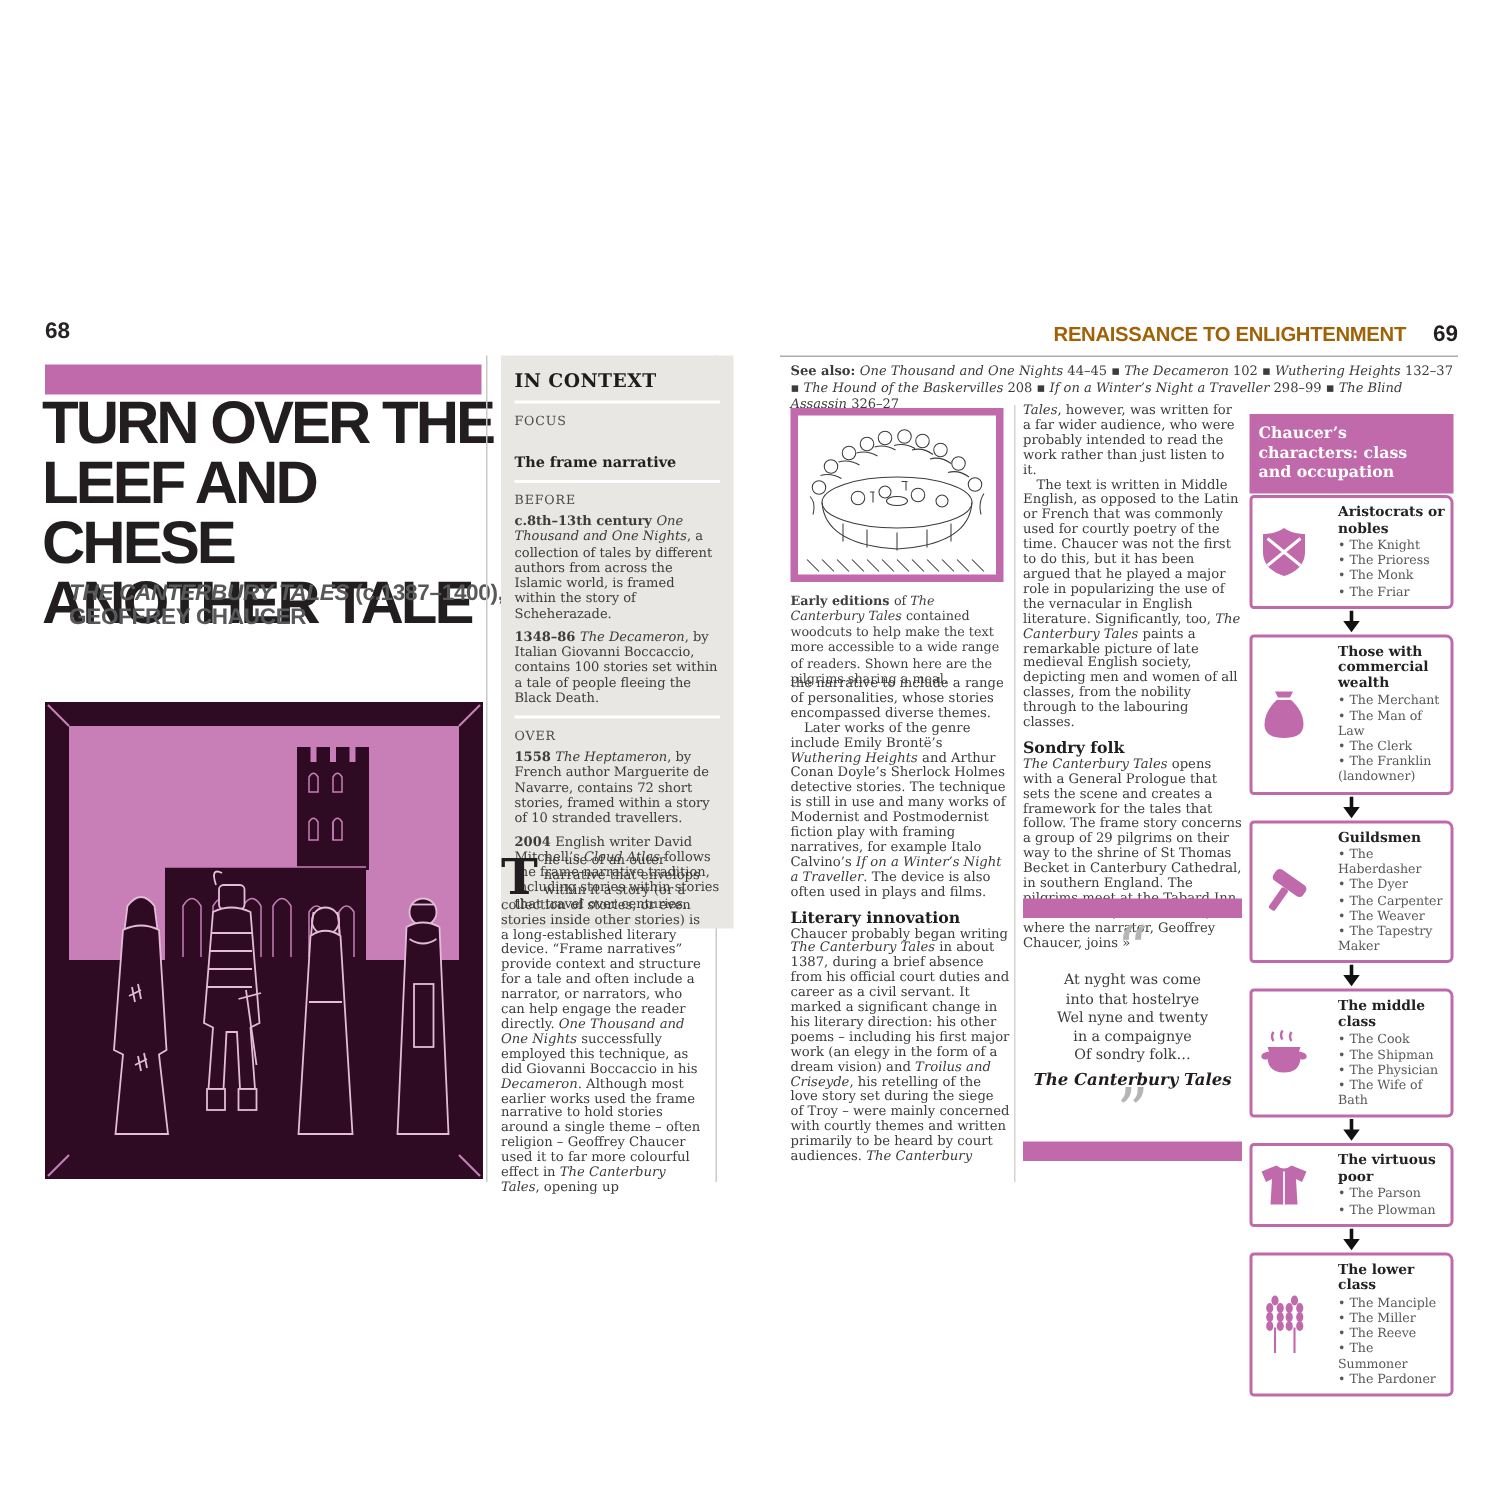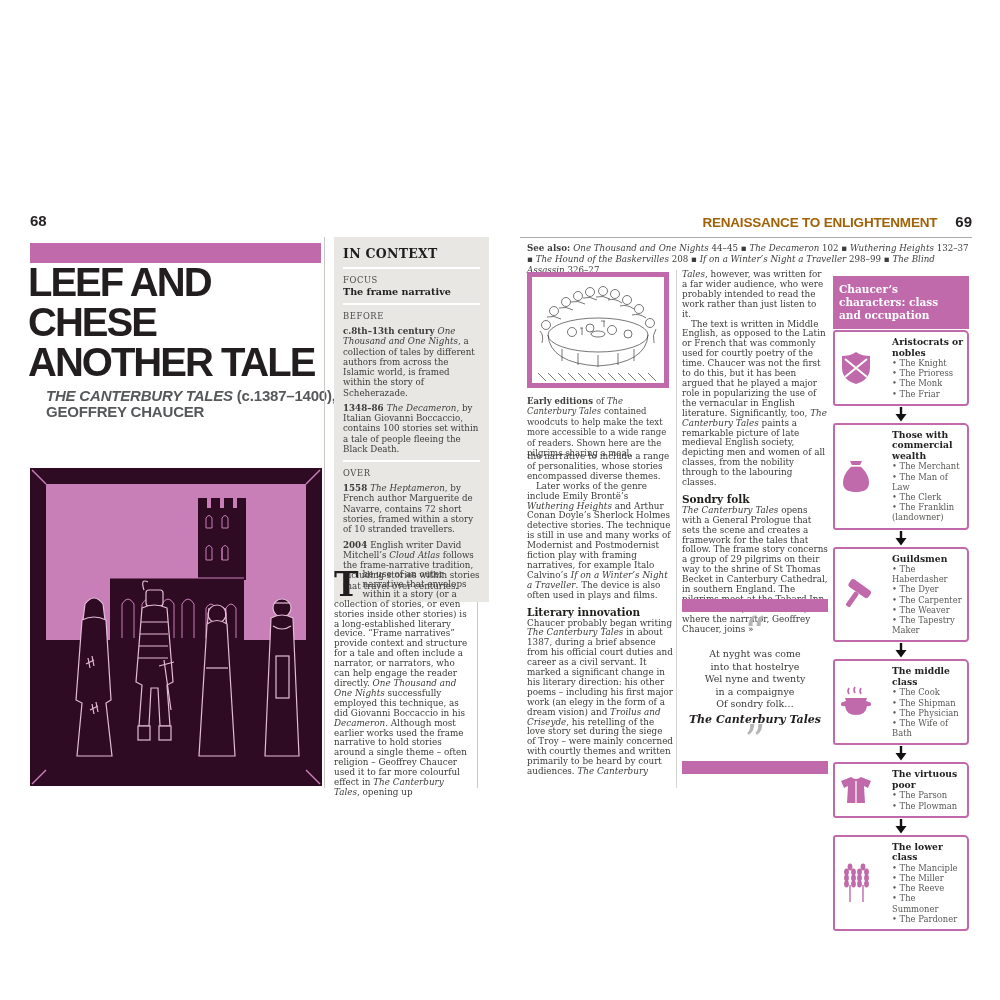--- a/index.html
+++ b/index.html
@@ -18,21 +18,21 @@
   .illu{position:absolute;left:30px;top:468px;width:292px;height:318px;}
   .vrule{position:absolute;width:1px;background:#c9c9c7;}
   .vr1{left:324px;top:237px;height:551px;}
   .vr2{left:477px;top:237px;height:551px;}
   .vr3{left:676px;top:270px;height:518px;background:#d4d4d2;}
 
   .ctx{position:absolute;left:334px;top:237px;width:155px;background:#e8e7e4;box-sizing:border-box;padding:9px 9px 11px 9px;}
   .ctx-head{font-size:12.5px;font-weight:bold;color:#1d1d1b;letter-spacing:0.3px;}
   .ctx-rule{height:2px;background:#ffffff;margin:6px 0;}
   .ctx-label{font-size:8.4px;letter-spacing:0.6px;color:#4a4a48;margin-top:1px;}
-  .ctx-focus{font-size:9.6px;font-weight:bold;color:#222;margin-top:1px;}
+  .ctx-focus{font-size:9.6px;font-weight:bold;color:#222;margin-top:18px;}
   .ctx-entry{font-size:8.7px;line-height:1.18;color:#3c3c3a;margin-top:5px;}
 
   .copy{font-size:8.8px;line-height:9.9px;color:#3b3b39;text-align:left;}
   .copy p{margin:0;}
   .copy p + p{text-indent:9px;}
   .body68{position:absolute;left:334px;top:570px;width:137px;}
   .dropcap{float:left;font-size:33px;line-height:27px;font-weight:bold;color:#221e1f;padding:1px 4px 0 0;}
   .subhead{font-size:10.5px;font-weight:bold;color:#1f1f1d;margin:7px 0 1px 0;}
 
   
@@ -66,20 +66,21 @@
 </style>
 </head>
 <body>
 
 <div class="spread">
 
   <div class="pgnum pgnum-left">68</div>
   <div class="accent-bar title-bar"></div>
 
   <h1 class="title">
+    <div>TURN OVER THE</div>
     <div>LEEF AND CHESE</div>
     <div>ANOTHER TALE</div>
   </h1>
 
   <div class="subtitle">
     <div><span class="it">THE CANTERBURY TALES </span><span>(c.1387–1400),</span></div>
     <div>GEOFFREY CHAUCER</div>
   </div>
 
   <svg class="illu" viewBox="0 0 292 318" xmlns="http://www.w3.org/2000/svg">

